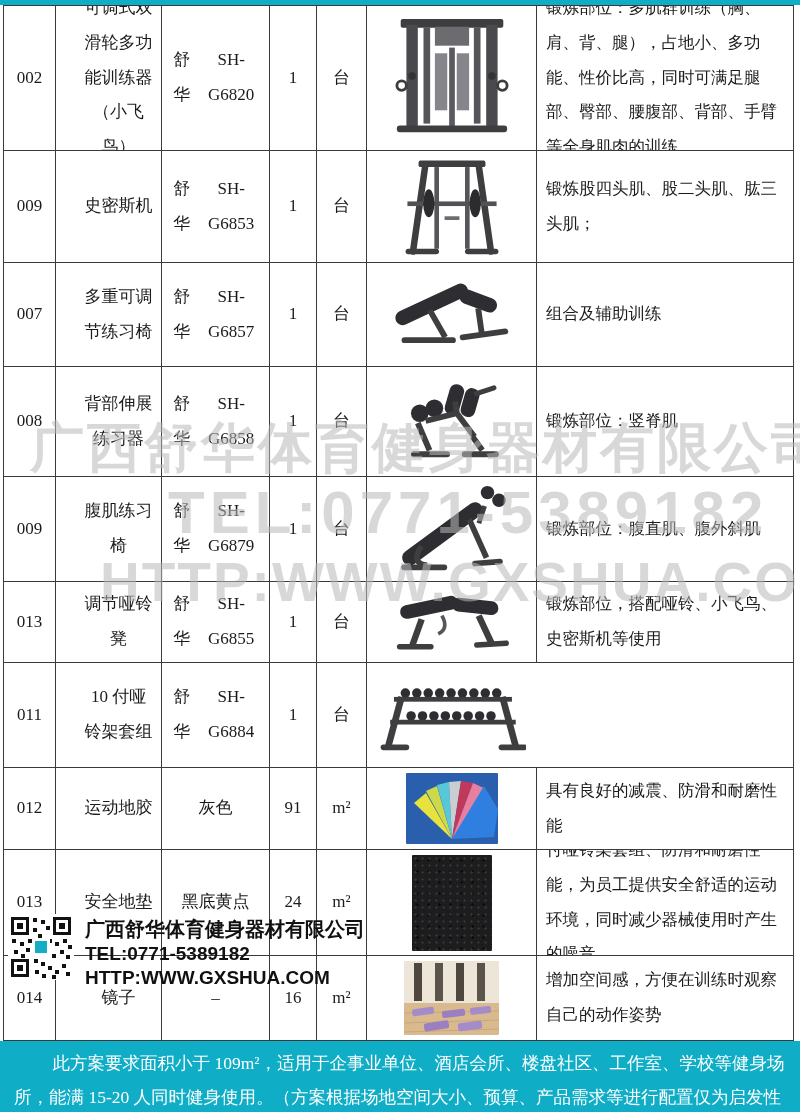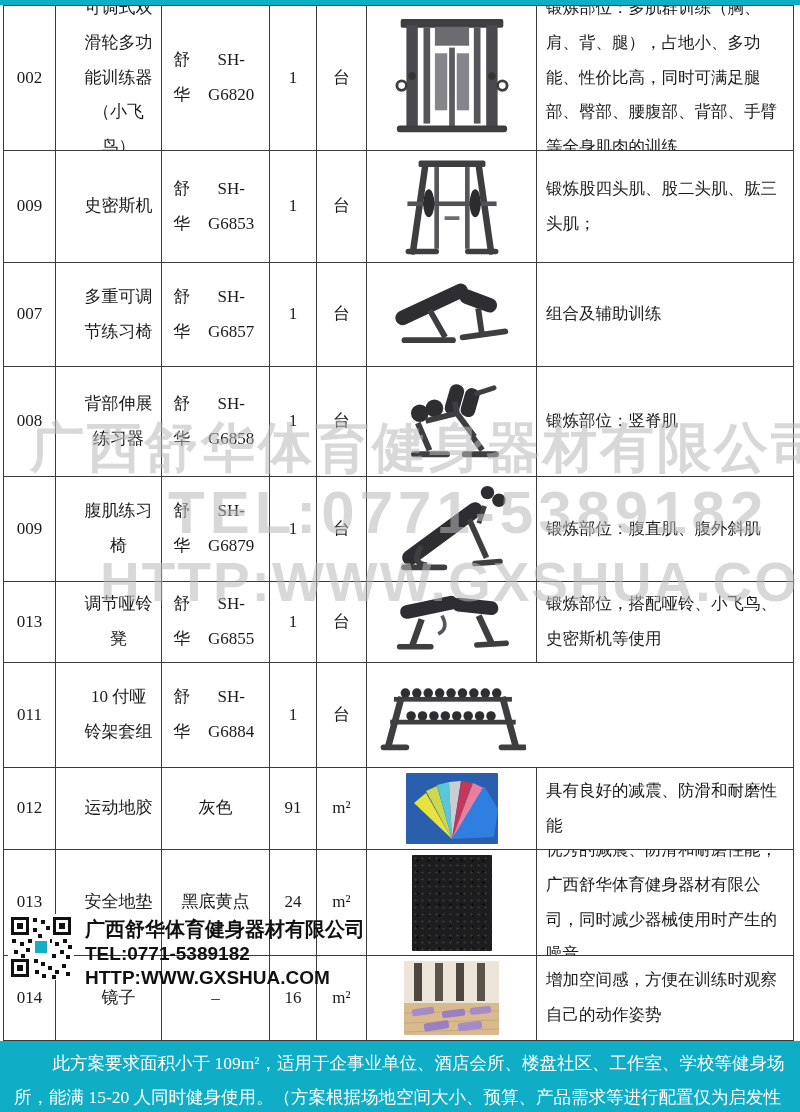--- a/index.html
+++ b/index.html
@@ -272,21 +272,21 @@
       <div class="cell name">安全地垫</div>
       <div class="cell brand">
         <span>黑底黄点</span>
 
       </div>
       <div class="cell">24</div>
       <div class="cell">m²</div>
       <div class="cell img">
         <div class="photo mat-photo"></div>
       </div>
-      <div class="cell desc">优秀的减震、防滑和耐磨性能，广西舒华体育健身器材有限公司，同时减少器械使用时产生的噪音。</div>
+      <div class="cell desc">付哑铃架套组、防滑和耐磨性能，为员工提供安全舒适的运动环境，同时减少器械使用时产生的噪音。</div>
     </div>
 
     <div class="row r014">
       <div class="cell">014</div>
       <div class="cell name">镜子</div>
       <div class="cell brand">
         <span>–</span>
 
       </div>
       <div class="cell">16</div>

